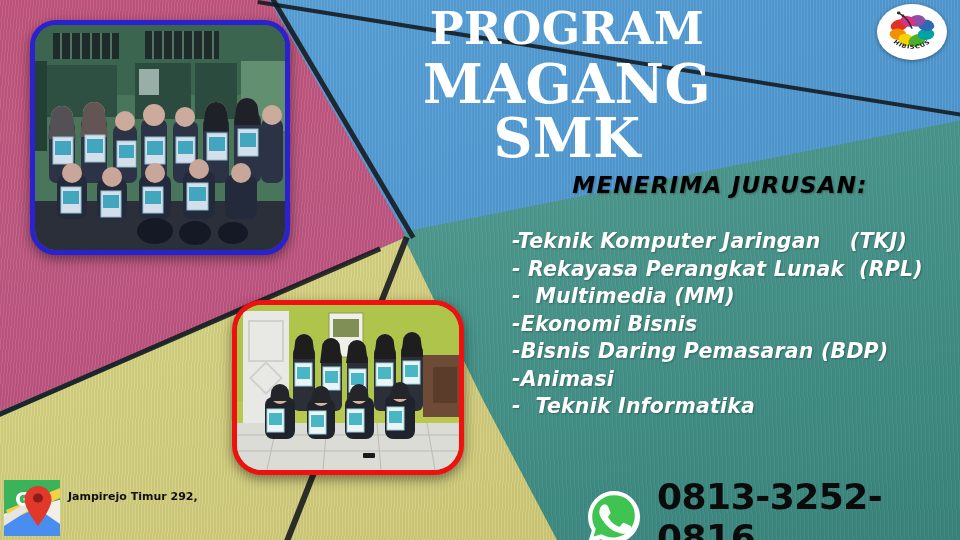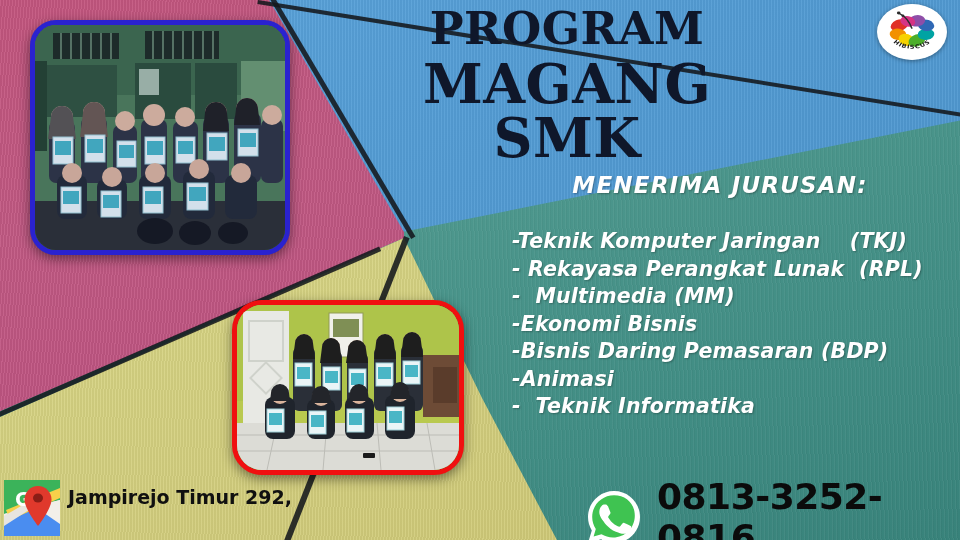--- a/index.html
+++ b/index.html
@@ -80,42 +80,42 @@
     left:232px;top:300px;width:222px;height:165px;
     border:5px solid #f01010;border-radius:30px;
   }
   .ph-canvas{position:absolute;inset:0;}
 
   
   .headline{
     position:absolute;left:352px;top:6px;width:430px;
     text-align:center;
     font-family:"DejaVu Serif","Liberation Serif",serif;
-    font-weight:700;color:#0f172a;
+    font-weight:700;color:#ffffff;
     letter-spacing:.5px;line-height:1.0;
   }
   .head-1{font-size:45px;}
   .head-2{font-size:54px;margin-top:6px;}
 
   
   .logo{
     position:absolute;left:877px;top:4px;width:70px;height:56px;
     border-radius:50%;
     background:radial-gradient(circle at 50% 46%, #ffffff 0%, #fdfdfd 62%, #f0f0f0 100%);
     box-shadow:0 1px 4px rgba(0,0,0,.4);
     overflow:hidden;
   }
 
   
   .jurusan-head{
     position:absolute;left:520px;top:172px;width:400px;
     text-align:center;
     font-family:"DejaVu Sans","Liberation Sans",sans-serif;
     font-style:italic;font-weight:700;
-    font-size:23px;color:#ffffff;letter-spacing:1.2px;
+    font-size:23px;color:#000000;letter-spacing:1.2px;
     text-shadow:1px 1px 2px rgba(0,0,0,.30);
   }
   .jurusan-list{
     position:absolute;left:512px;top:228px;width:450px;
     font-family:"DejaVu Sans","Liberation Sans",sans-serif;
     font-style:italic;font-weight:700;
     font-size:20.5px;color:#ffffff;
     line-height:27.5px;letter-spacing:.2px;
     text-shadow:1px 1px 2px rgba(0,0,0,.28);
   }
@@ -125,21 +125,21 @@
   .addr{
     position:absolute;left:4px;top:480px;
     display:flex;align-items:flex-start;gap:8px;
   }
   .gmap-ic{
     width:56px;height:56px;flex:0 0 56px;position:relative;overflow:hidden;
     background:#f4f2ee;
   }
   .addr-text{
     font-family:"DejaVu Sans","Liberation Sans",sans-serif;
-    font-weight:700;font-size:19px;color:#101010;
+    font-weight:700;font-size:11px;color:#101010;
     line-height:22px;padding-top:6px;white-space:pre-line;
   }
 
   
   .wa{
     position:absolute;left:585px;top:476px;
     display:flex;align-items:center;gap:14px;
   }
   .wa-ic{width:58px;height:58px;flex:0 0 58px;}
   .wa-num{

